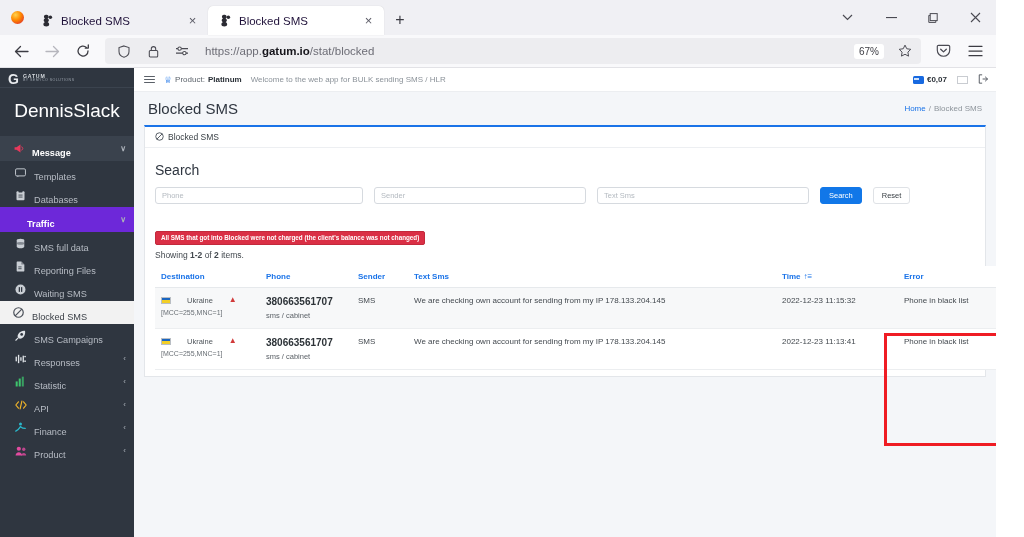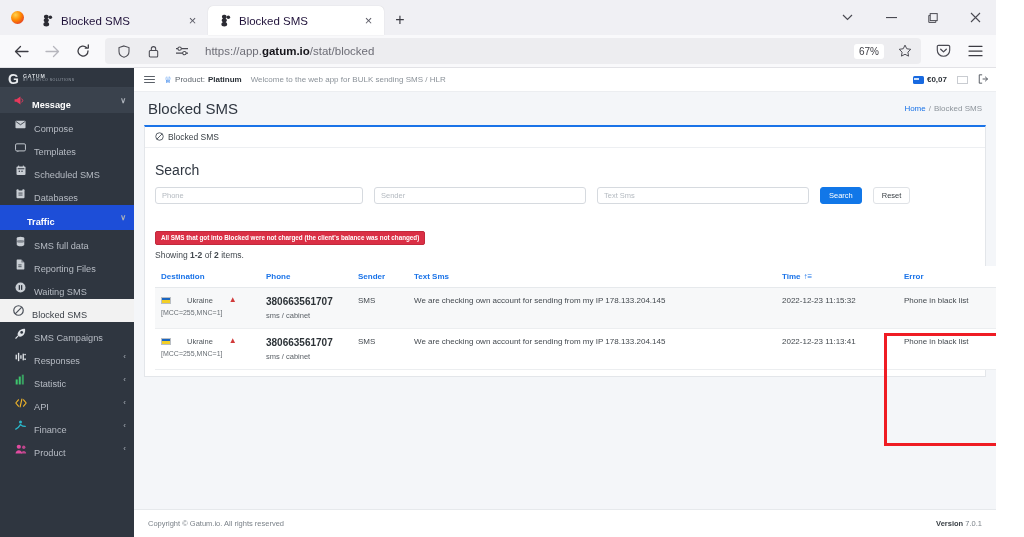--- a/index.html
+++ b/index.html
@@ -80,21 +80,21 @@
 
   .navlist { display: flex; flex-direction: column; }
   .nav-i {
     height: 23px; display: flex; align-items: center; gap: 7px; padding: 0 8px 0 12px;
     font-size: 9.2px; color: #b7bcc4; position: relative;
   }
   .nav-i .ic { width: 13px; flex: 0 0 13px; display: flex; align-items: center; justify-content: center; font-size: 9px; }
   .nav-i .lbl { flex: 1; white-space: nowrap; overflow: hidden; margin-top: 8px; }
   .nav-i .chev { font-size: 8px; color: #aab0b8; }
   .nav-i.group { background: #3a424d; color: #ffffff; font-weight: 700; height: 25px; }
-  .nav-i.active-blue { background: #1d4ed8; color: #ffffff; font-weight: 700; height: 25px; }
+  .nav-i.active-blue { background: #6d28d9; color: #ffffff; font-weight: 700; height: 25px; }
   .nav-i.active-blue .lbl { padding-left: 15px; }
   .nav-i.current { background: #f2f2f2; color: #3a3f46; }
   .nav-i.sub { padding-left: 14px; }
 
   
   .main { flex: 1; display: flex; flex-direction: column; background: #f4f6f9; min-width: 0; }
 
   .topbar {
     height: 24px; background: #ffffff; display: flex; align-items: center;
     padding: 0 8px 0 10px; gap: 9px; border-bottom: 1px solid #eceef1; flex: 0 0 24px;
@@ -301,60 +301,40 @@
   <div class="viewport">
 
     <div class="sidebar">
       <div class="brandbar">
         <span class="gmark">G</span>
         <span class="btxt">
           <div class="bt1">GATUM</div>
           <div class="bt2">BY SEMYCO SOLUTIONS</div>
         </span>
       </div>
+      <div class="username">DennisSlack</div>
       <div class="navlist">
           <div class="nav-i group">
             <span class="ic">
               <svg width="11" height="11" viewBox="0 0 14 14">
                 <path d="M2 5.5h2.5L9.5 2v10L4.5 8.5H2z" fill="#e8395c"></path>
                 <path d="M11 4.5a3.3 3.3 0 0 1 0 5" stroke="#e8395c" stroke-width="1.2" fill="none"></path>
               </svg>
             </span>
             <span class="lbl">Message</span>
             <span class="chev">∨</span>
           </div>
           <div class="nav-i sub">
             <span class="ic">
-              <svg width="11" height="9" viewBox="0 0 14 11">
-                <rect x=".6" y=".6" width="12.8" height="9.8" rx="1" fill="#c9ced4"></rect>
-                <path d="M1 1.6l6 4.2 6-4.2" stroke="#2f3640" stroke-width="1.1" fill="none"></path>
-              </svg>
-            </span>
-            <span class="lbl">Compose</span>
-          </div>
-          <div class="nav-i sub">
-            <span class="ic">
               <svg width="11" height="10" viewBox="0 0 14 12">
                 <rect x=".7" y=".7" width="12.6" height="9" rx="1.6" stroke="#c9ced4" stroke-width="1.2" fill="none"></rect>
                 <path d="M3.4 9.7L2 11.5l3.3-1.8z" fill="#c9ced4"></path>
               </svg>
             </span>
             <span class="lbl">Templates</span>
-          </div>
-          <div class="nav-i sub">
-            <span class="ic">
-              <svg width="10" height="11" viewBox="0 0 12 13">
-                <rect x=".6" y="1.8" width="10.8" height="10.2" rx="1.2" fill="#c9ced4"></rect>
-                <rect x="2" y="3.8" width="8" height="1.2" fill="#2f3640"></rect>
-                <path d="M3.2.6v2.2M8.8.6v2.2" stroke="#c9ced4" stroke-width="1.2"></path>
-                <circle cx="4" cy="7.5" r=".9" fill="#2f3640"></circle>
-                <circle cx="7.2" cy="7.5" r=".9" fill="#2f3640"></circle>
-              </svg>
-            </span>
-            <span class="lbl">Scheduled SMS</span>
           </div>
           <div class="nav-i sub">
             <span class="ic">
               <svg width="9" height="11" viewBox="0 0 11 13">
                 <rect x=".6" y="1.4" width="9.8" height="11" rx="1.2" fill="#c9ced4"></rect>
                 <rect x="3" y=".5" width="5" height="2.2" rx=".7" fill="#2f3640"></rect>
                 <path d="M3 6h5M3 8.4h5" stroke="#2f3640" stroke-width="1"></path>
               </svg>
             </span>
             <span class="lbl">Databases</span>
@@ -601,21 +581,17 @@
                     <td>We are checking own account for sending from my IP 178.133.204.145</td>
                     <td>2022-12-23 11:13:41</td>
                     <td>Phone in black list</td>
                   </tr>
                 </tbody>
             </table>
           </div>
         </div>
       </div>
 
-      <div class="footer">
-        <div class="copy">Copyright © Gatum.io. All rights reserved</div>
-        <div class="ver"><b>Version</b> <span>7.0.1</span></div>
-      </div>
     </div>
 
     <div class="annot" style="left:884px;top:265px;width:139px;height:113px;"></div>
   </div>
 </div>
 
 </body></html>

